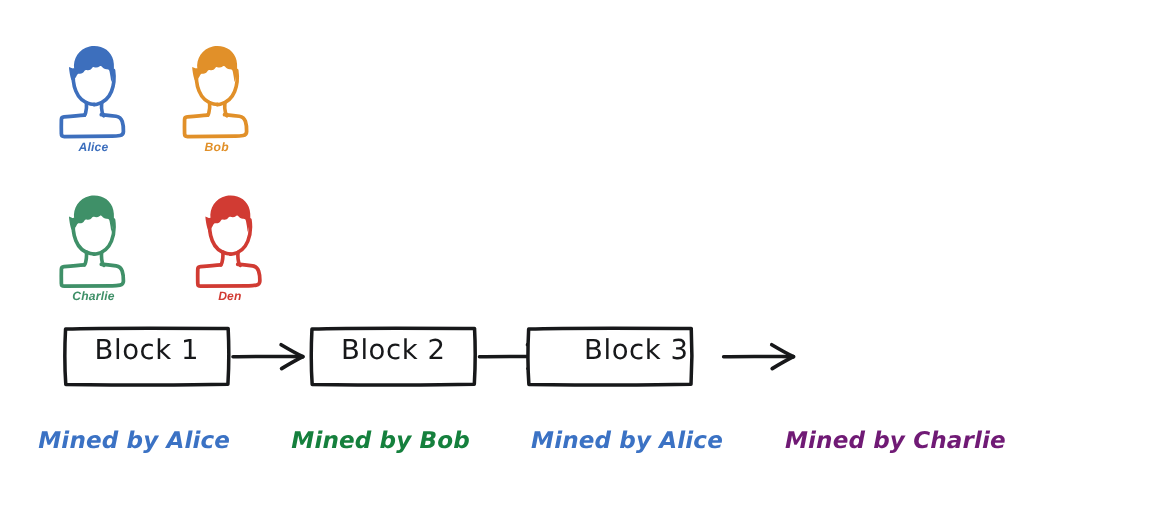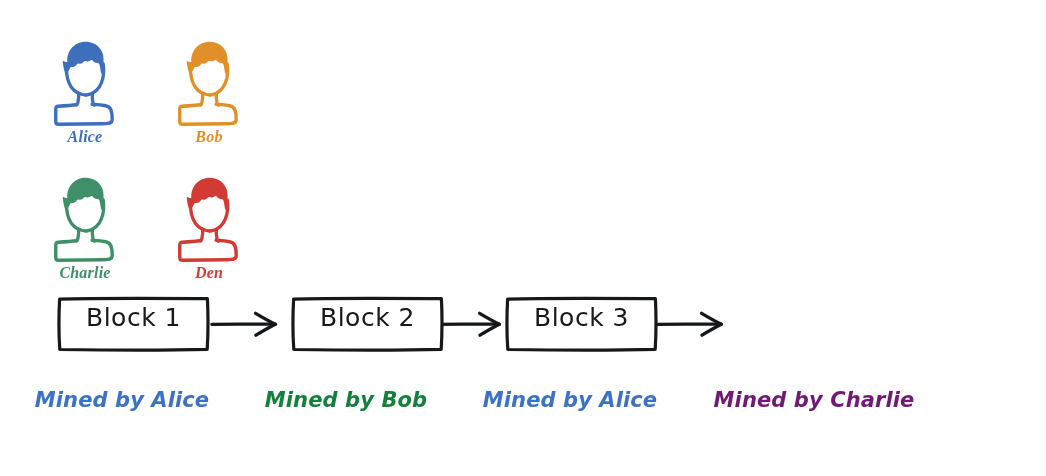--- a/index.html
+++ b/index.html
@@ -36,22 +36,22 @@
     display: block;
     width: 74px;
     height: 92px;
   }
   .avatar-label {
     position: absolute;
     top: 92px;
     left: 0;
     width: 74px;
     text-align: center;
-    font-family: Liberation Serif, serif;
-    font-size: 16px;
+    font-family: Liberation Sans, sans-serif;
+    font-size: 11px;
     font-style: italic;
     font-weight: 600;
     letter-spacing: 0.2px;
     white-space: nowrap;
   }
 
   
   .chain {
     position: absolute;
     left: 0;
@@ -114,21 +114,21 @@
             <path fill="#3d6fbd" d="M19.4 26.8c-1.3-9.4 4.4-18.6 14-20.6 9.9-2.1 19.6 3.2 21.6 12.6 1 4.6.6 9.1-.2 13.6-.4 2.2-1 4.3-1.6 6.4-.5-3.3-.9-6.6-1.6-9.8-.3-1.4-1-2.2-2.5-2.1-1.9.1-3.3-.8-4.4-2.3-.6-.8-1.2-.9-2-.3-1.6 1.2-3.3 1.5-5.2.8-.8-.3-1.3 0-1.8.7-1.2 1.7-2.9 2.3-4.9 1.8-1-.2-1.6.1-2.1 1-1 1.8-2.6 2.6-4.6 2.4-1.2-.1-1.8.4-2.2 1.4-.9 2.3-2.4 3.9-4.9 4.5-1-2.6-1.5-5.4-1.9-8.2-.2-1.3-.3-2.6-.4-3.9z"></path>
             <path fill="none" stroke="#3d6fbd" stroke-width="3.3" stroke-linecap="round" stroke-linejoin="round" d="M19.1 27.6c-1.1 6.6-.6 13.1 1.9 19.3 2.4 6 6.8 10.2 13.2 11.6 1.2.3 2.4.4 3.6.4"></path>
             <path fill="none" stroke="#3d6fbd" stroke-width="3.3" stroke-linecap="round" stroke-linejoin="round" d="M55.2 27.9c1 6.6.6 13.1-1.9 19.3-2.4 5.9-6.8 10.1-13.1 11.5-.9.2-1.8.3-2.7.4"></path>
             <path fill="none" stroke="#3d6fbd" stroke-width="3.3" stroke-linecap="round" stroke-linejoin="round" d="M30.6 57.2c.2 3.1.1 6.1-.7 9.1-.2.9-.6 1.7-1.1 2.4"></path>
             <path fill="none" stroke="#3d6fbd" stroke-width="3.3" stroke-linecap="round" stroke-linejoin="round" d="M44.4 57.4c-.3 3.1-.2 6.2.6 9.2.3 1 .8 1.9 1.4 2.6"></path>
             <path fill="none" stroke="#3d6fbd" stroke-width="3.4" stroke-linecap="round" stroke-linejoin="round" d="M28.8 68.7c-6.2.6-12.4 1.1-18.6 1.6-1.6.1-2.4.9-2.4 2.5-.1 4.3-.1 8.6 0 12.9 0 1.7.9 2.5 2.6 2.5 14.6-.1 29.2-.2 43.8-.4 2.3 0 4.6-.2 6.9-.6 2-.3 3-1.5 3.1-3.5.1-3.2-.1-6.3-1.1-9.3-.9-2.7-2.7-4.3-5.5-4.7-3.8-.6-7.6-1-11.4-1.3-.7 0-1.4-.1-2.1-.1"></path>
           </svg>
         </div>
         <div class="avatar-label" style="color: rgb(61, 111, 189);">Alice</div>
       </div>
-      <div class="avatar" style="left: 172px; top: 36px;">
+      <div class="avatar" style="left: 160px; top: 36px;">
         <div>
           <svg viewBox="0 0 74 92" xmlns="http://www.w3.org/2000/svg" aria-hidden="true">
             <path fill="#e19029" d="M19.4 26.8c-1.3-9.4 4.4-18.6 14-20.6 9.9-2.1 19.6 3.2 21.6 12.6 1 4.6.6 9.1-.2 13.6-.4 2.2-1 4.3-1.6 6.4-.5-3.3-.9-6.6-1.6-9.8-.3-1.4-1-2.2-2.5-2.1-1.9.1-3.3-.8-4.4-2.3-.6-.8-1.2-.9-2-.3-1.6 1.2-3.3 1.5-5.2.8-.8-.3-1.3 0-1.8.7-1.2 1.7-2.9 2.3-4.9 1.8-1-.2-1.6.1-2.1 1-1 1.8-2.6 2.6-4.6 2.4-1.2-.1-1.8.4-2.2 1.4-.9 2.3-2.4 3.9-4.9 4.5-1-2.6-1.5-5.4-1.9-8.2-.2-1.3-.3-2.6-.4-3.9z"></path>
             <path fill="none" stroke="#e19029" stroke-width="3.3" stroke-linecap="round" stroke-linejoin="round" d="M19.1 27.6c-1.1 6.6-.6 13.1 1.9 19.3 2.4 6 6.8 10.2 13.2 11.6 1.2.3 2.4.4 3.6.4"></path>
             <path fill="none" stroke="#e19029" stroke-width="3.3" stroke-linecap="round" stroke-linejoin="round" d="M55.2 27.9c1 6.6.6 13.1-1.9 19.3-2.4 5.9-6.8 10.1-13.1 11.5-.9.2-1.8.3-2.7.4"></path>
             <path fill="none" stroke="#e19029" stroke-width="3.3" stroke-linecap="round" stroke-linejoin="round" d="M30.6 57.2c.2 3.1.1 6.1-.7 9.1-.2.9-.6 1.7-1.1 2.4"></path>
             <path fill="none" stroke="#e19029" stroke-width="3.3" stroke-linecap="round" stroke-linejoin="round" d="M44.4 57.4c-.3 3.1-.2 6.2.6 9.2.3 1 .8 1.9 1.4 2.6"></path>
             <path fill="none" stroke="#e19029" stroke-width="3.4" stroke-linecap="round" stroke-linejoin="round" d="M28.8 68.7c-6.2.6-12.4 1.1-18.6 1.6-1.6.1-2.4.9-2.4 2.5-.1 4.3-.1 8.6 0 12.9 0 1.7.9 2.5 2.6 2.5 14.6-.1 29.2-.2 43.8-.4 2.3 0 4.6-.2 6.9-.6 2-.3 3-1.5 3.1-3.5.1-3.2-.1-6.3-1.1-9.3-.9-2.7-2.7-4.3-5.5-4.7-3.8-.6-7.6-1-11.4-1.3-.7 0-1.4-.1-2.1-.1"></path>
           </svg>
         </div>
@@ -178,28 +178,28 @@
           <path fill="none" stroke="#17181a" stroke-width="3.4" stroke-linecap="round" stroke-linejoin="round" d="M45.6 3.4 C 52 7.2, 58.6 11, 65.4 14.3"></path>
           <path fill="none" stroke="#17181a" stroke-width="3.4" stroke-linecap="round" stroke-linejoin="round" d="M65.2 14.2 C 58.8 17.6, 52.3 21.2, 46 25.1"></path>
         </svg></div>
       <div class="block" style="left: 57px;">
         <div class="block-frame"><svg viewBox="0 0 153 56" xmlns="http://www.w3.org/2000/svg" aria-hidden="true">
             <path fill="#ffffff" stroke="#17181a" stroke-width="3.2" stroke-linecap="round" stroke-linejoin="round" d="M2.6 3.1 C 40 1.9, 96 2.3, 150.4 2.6 C 151.2 18, 151.1 38, 150.2 53.3 C 108 54.4, 52 54.1, 2.8 53.5 C 1.7 38, 1.8 18.6, 2.6 3.1 Z"></path>
           </svg></div>
         <div class="block-title">Block 1</div>
       </div>
       <div class="caption" style="left: 2px; color: rgb(59, 114, 196);">Mined by Alice</div>
-      <div class="block" style="left: 291px;">
+      <div class="block" style="left: 281px;">
         <div class="block-frame"><svg viewBox="0 0 153 56" xmlns="http://www.w3.org/2000/svg" aria-hidden="true">
             <path fill="#ffffff" stroke="#17181a" stroke-width="3.2" stroke-linecap="round" stroke-linejoin="round" d="M2.6 3.1 C 40 1.9, 96 2.3, 150.4 2.6 C 151.2 18, 151.1 38, 150.2 53.3 C 108 54.4, 52 54.1, 2.8 53.5 C 1.7 38, 1.8 18.6, 2.6 3.1 Z"></path>
           </svg></div>
         <div class="block-title">Block 2</div>
       </div>
       <div class="caption" style="left: 226px; color: #15803d;">Mined by Bob</div>
-      <div class="block" style="left: 505px;">
+      <div class="block" style="left: 478px; padding-left: 48px;">
         <div class="block-frame"><svg viewBox="0 0 153 56" xmlns="http://www.w3.org/2000/svg" aria-hidden="true">
             <path fill="#ffffff" stroke="#17181a" stroke-width="3.2" stroke-linecap="round" stroke-linejoin="round" d="M2.6 3.1 C 40 1.9, 96 2.3, 150.4 2.6 C 151.2 18, 151.1 38, 150.2 53.3 C 108 54.4, 52 54.1, 2.8 53.5 C 1.7 38, 1.8 18.6, 2.6 3.1 Z"></path>
           </svg></div>
         <div class="block-title">Block 3</div>
       </div>
       <div class="caption" style="left: 450px; color: rgb(59, 114, 196);">Mined by Alice</div>
       <div class="caption" style="left: 694px; color: #701a75;">Mined by Charlie</div>
     </div>
 
 </div>

